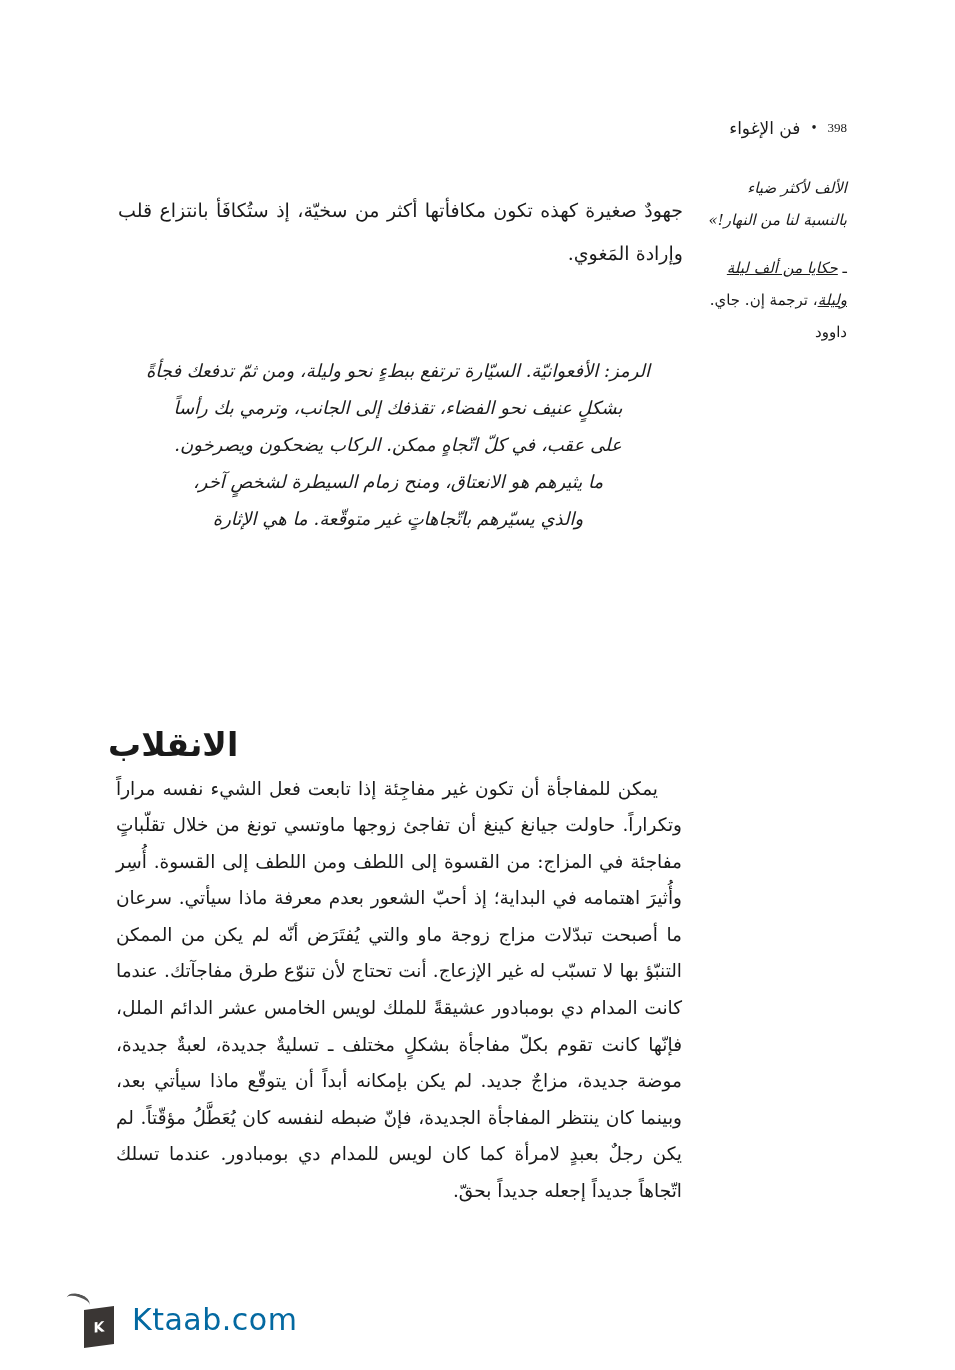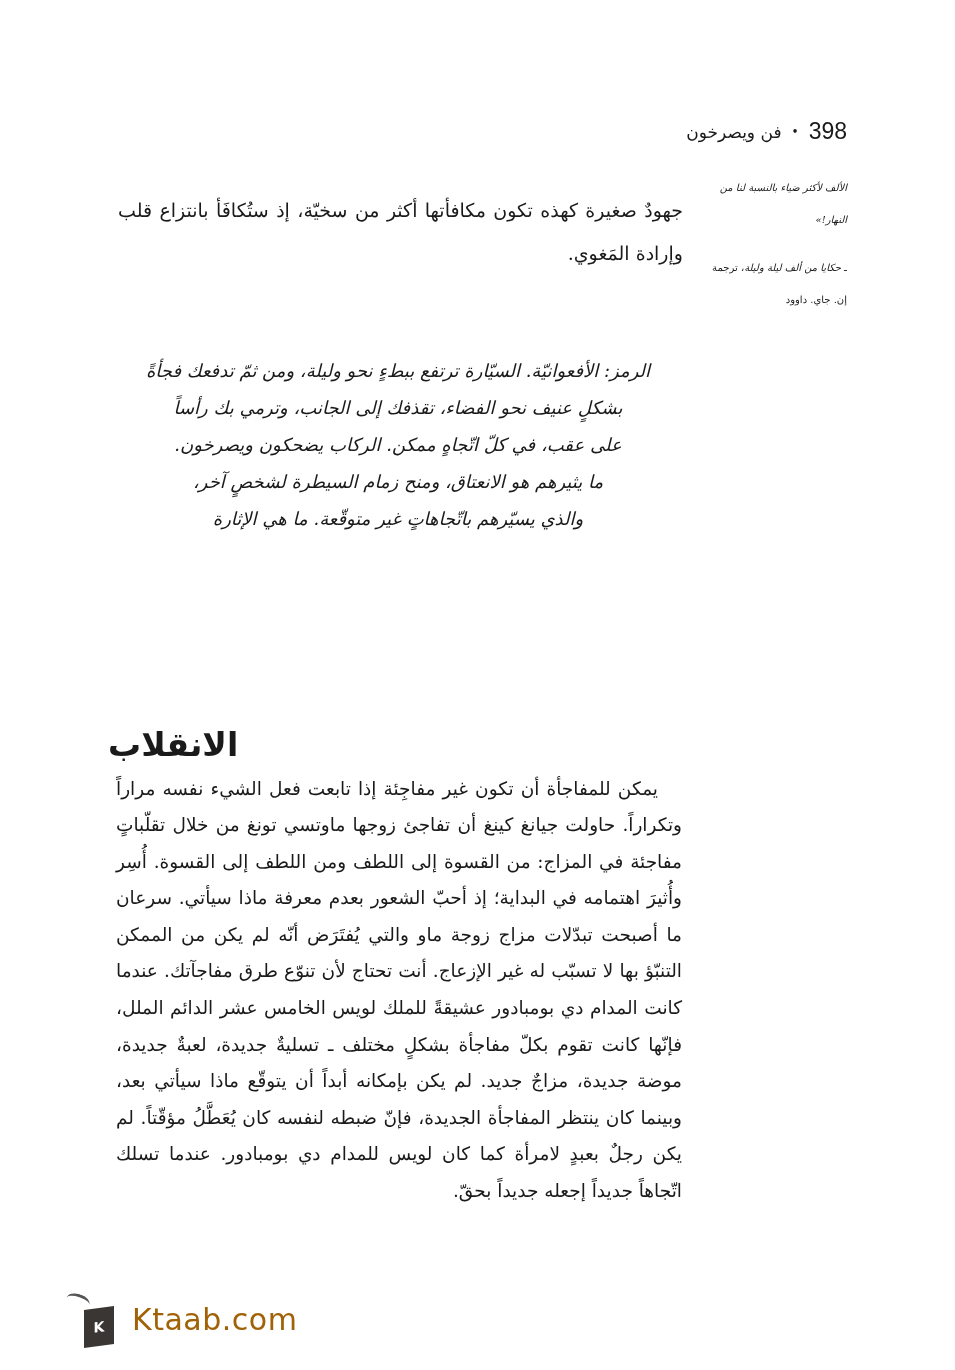--- a/index.html
+++ b/index.html
@@ -5,33 +5,33 @@
     html, body { margin: 0; padding: 0; background: #ffffff; }
     body {
       width: 955px; height: 1370px; position: relative; overflow: hidden;
       font-family: "DejaVu Serif", serif; color: #1a1a1a;
     }
     .page { position: absolute; inset: 0; }
     .running-head {
       position: absolute; top: 118px; right: 108px;
       direction: rtl; font-size: 17px; display: flex; gap: 10px; align-items: center;
     }
-    .running-head .num { font-family: Liberation Sans, sans-serif; font-size: 23px; }
+    .running-head .num { font-family: Liberation Serif, serif; font-size: 13px; }
     .running-head .dot { font-size: 12px; }
     .intro {
       position: absolute; top: 170px; left: 118px; width: 565px;
       direction: rtl; text-align: justify; font-size: 19px; line-height: 43px;
       font-family: "DejaVu Serif", serif;
     }
     .sidenote {
       position: absolute; top: 172px; right: 108px; width: 140px;
-      direction: rtl; font-size: 10px; line-height: 32px; font-style: italic;
+      direction: rtl; font-size: 15px; line-height: 32px; font-style: italic;
     }
     .sidenote .attr { margin-top: 16px; font-style: normal; }
-    .sidenote .attr .it { font-style: italic; }
+    .sidenote .attr .it { font-style: italic; text-decoration: underline; }
     .symbol {
       position: absolute; top: 352px; left: 118px; width: 560px;
       direction: rtl; text-align: center; font-size: 18px; line-height: 37px;
       font-style: italic;
     }
     .section-title {
       position: absolute; top: 698px; left: 108px; width: 580px;
       text-align: left; direction: rtl;
       font-family: "DejaVu Sans", sans-serif; font-weight: bold; font-size: 33px;
     }
@@ -51,33 +51,33 @@
       position: absolute; left: 24px; top: 18px; width: 30px; height: 38px;
       background: #3a3634; transform: skewY(-8deg);
       color: #fff; font-family: "DejaVu Sans", sans-serif; font-weight: bold;
       font-size: 14px; display: flex; align-items: center; justify-content: center;
     }
     .logo-book .pages {
       position: absolute; left: 6px; top: 4px; width: 24px; height: 12px;
       border-top: 3px solid #555; border-radius: 50% 50% 0 0; transform: rotate(18deg);
     }
     .logo-text {
-      font-family: "DejaVu Sans", sans-serif; font-size: 30px; color: #a16207;
+      font-family: "DejaVu Sans", sans-serif; font-size: 30px; color: #0369a1;
       letter-spacing: 0.5px;
     }
   </style>
 </head>
 <body>
 
 <div class="page">
 
   <div class="running-head">
     <span class="num">398</span>
     <span class="dot">•</span>
-    <span>فن ويصرخون</span>
+    <span>فن الإغواء</span>
   </div>
 
   <div class="sidenote">
     <div>الألف لأكثر ضياء بالنسبة لنا من النهار!»</div>
     <div class="attr">
       <span>ـ </span><span class="it">حكايا من ألف ليلة وليلة</span><span>، ترجمة إن. جاي. داوود</span>
     </div>
   </div>
 
   <p class="intro">جهودٌ صغيرة كهذه تكون مكافأتها أكثر من سخيّة، إذ ستُكافَأ بانتزاع قلب وإرادة المَغوي.</p>

